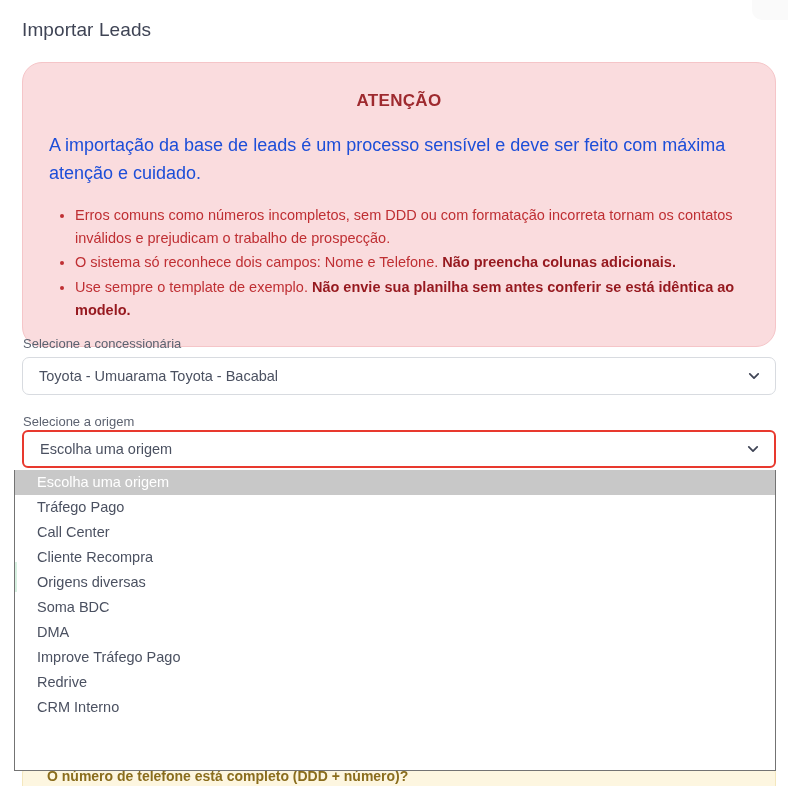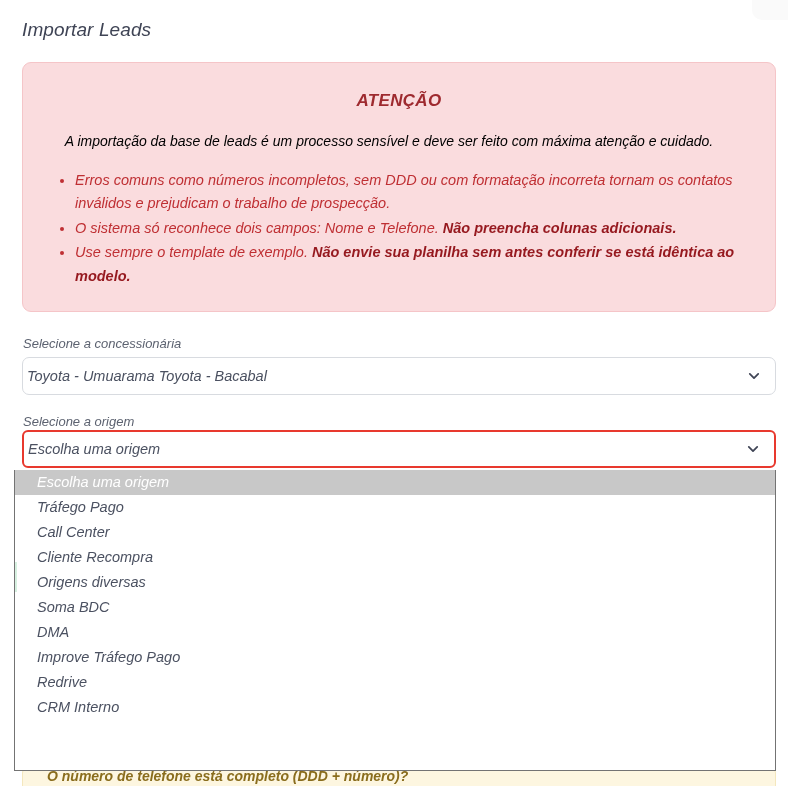--- a/index.html
+++ b/index.html
@@ -7,21 +7,20 @@
     margin: 0; padding: 0;
     width: 788px; height: 786px;
     background: #ffffff;
     font-family: "Liberation Sans", sans-serif;
     overflow: hidden;
   }
   #page {
     position: relative;
     width: 788px; height: 692px;
     background: #ffffff;
-    font-style: italic;
   }
 
   
   .corner-notch {
     position: absolute;
     top: -14px; right: -8px;
     width: 44px; height: 34px;
     background: #fafafa;
     border-bottom-left-radius: 10px;
   }
@@ -36,39 +35,38 @@
     letter-spacing: 0.1px;
   }
 
   
   .alert {
     position: absolute;
     left: 22px; top: 62px;
     width: 754px;
     background: #fadcde;
     border: 1px solid #f5c5c8;
-    border-radius: 9px;
+    border-radius: 20px;
     padding: 20px 26px 22px 26px;
     color: #b3262c;
   }
   .alert-title {
     text-align: center;
     font-size: 17px;
     font-weight: bold;
     color: #9e2a2f;
     margin: 8px 0 20px 0;
     letter-spacing: 0.3px;
   }
   .alert-para {
-    font-size: 14px;
+    font-size: 18px;
     line-height: 1.57;
-    color: #000000;
+    color: #1d4ed8;
     margin: 0 0 16px 0;
     max-width: 680px;
-    text-align: center;
   }
   .alert-list {
     margin: 0;
     padding-left: 26px;
     font-size: 14.5px;
     line-height: 1.62;
     color: #bf2f33;
   }
   .alert-list li { margin-bottom: 1px; }
   .alert-list b { color: #96191f; font-weight: bold; }
@@ -87,21 +85,21 @@
   .select-box {
     position: absolute;
     left: 22px;
     width: 754px;
     height: 38px;
     background: #ffffff;
     border: 1px solid #d8dbe0;
     border-radius: 7px;
     display: flex;
     align-items: center;
-    padding: 0 14px 0 4px;
+    padding: 0 14px 0 16px;
   }
   .select-dealer { top: 357px; }
   .select-origin {
     top: 430px;
     border: 2px solid #e8392e;
     border-radius: 6px;
   }
   .select-value {
     flex: 1;
     font-size: 14.5px;

